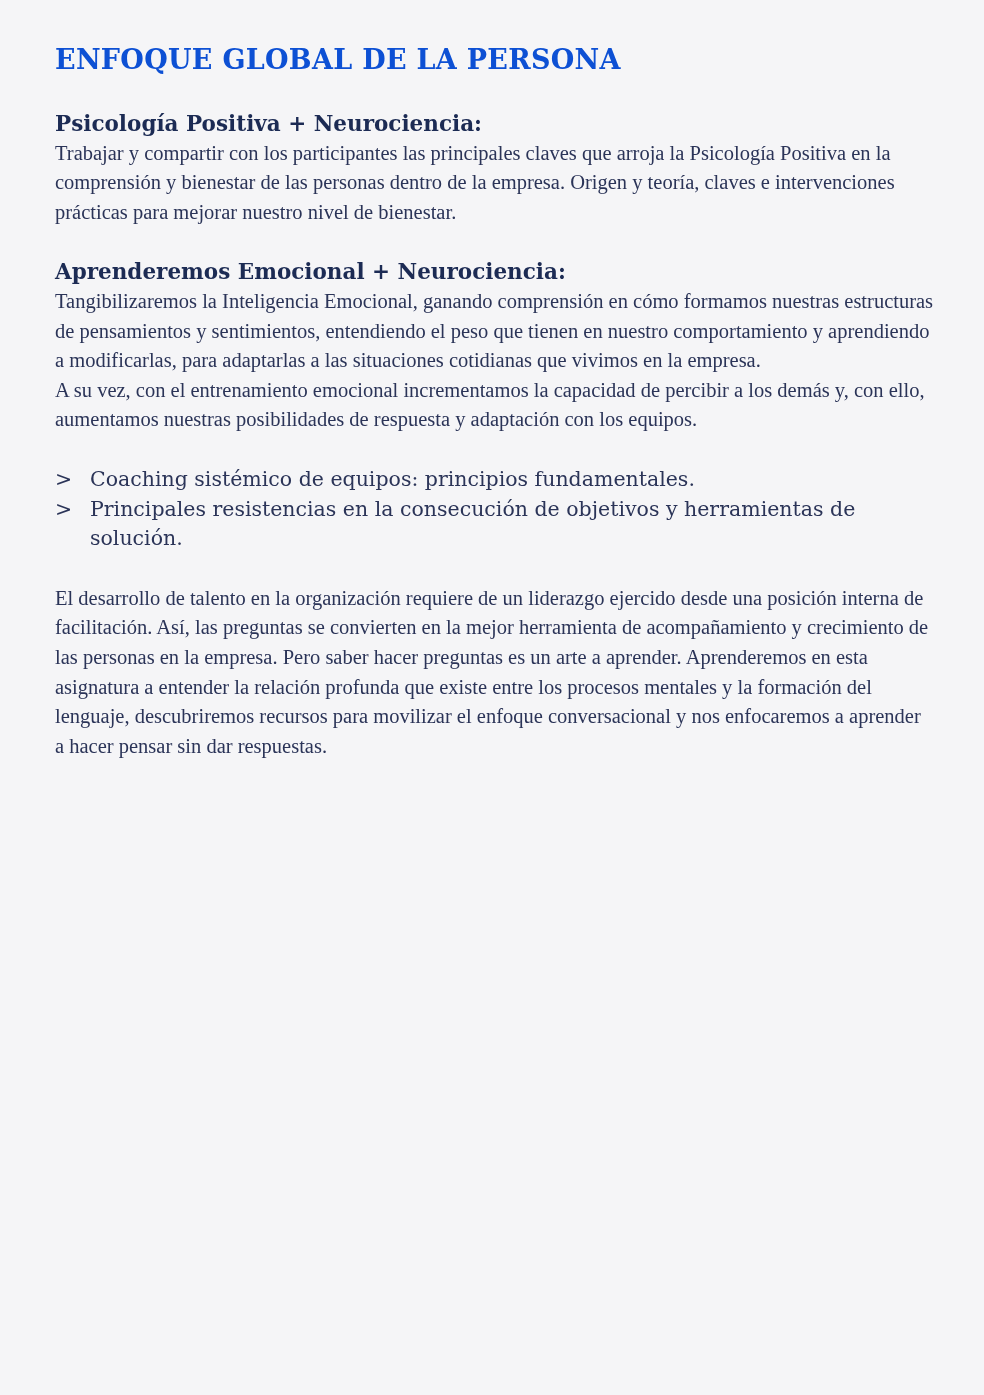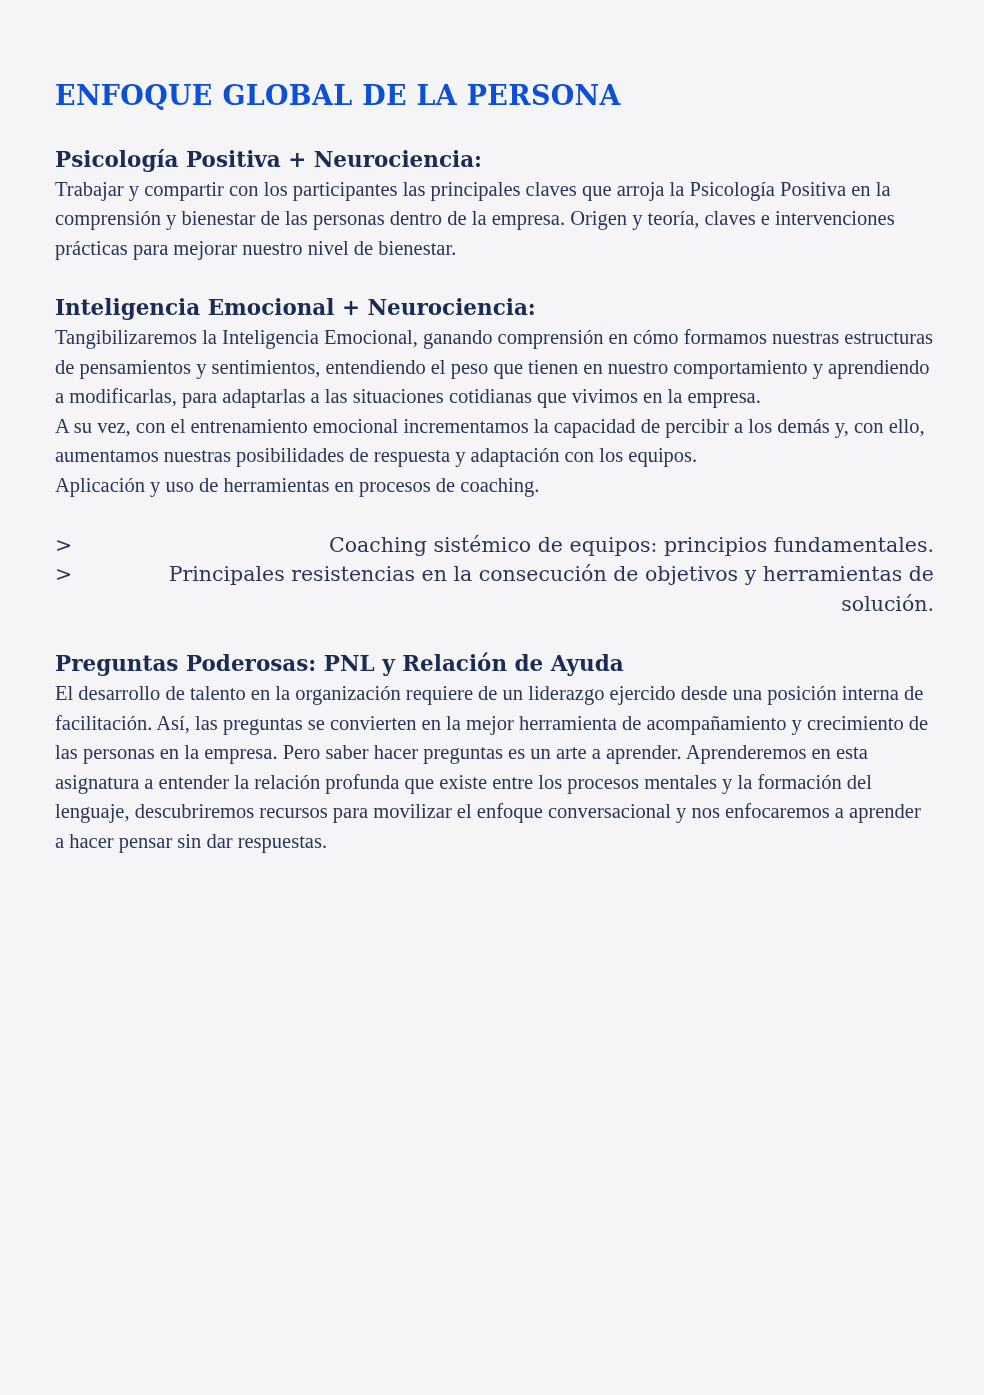--- a/index.html
+++ b/index.html
@@ -7,21 +7,21 @@
     width: 984px;
     height: 1395px;
     background: #f5f5f7;
     font-family: "DejaVu Serif", "Liberation Serif", serif;
     -webkit-font-smoothing: antialiased;
   }
   .page {
     box-sizing: border-box;
     width: 984px;
     height: 1395px;
-    padding: 80px 50px 0 55px;
+    padding: 44px 50px 0 55px;
     overflow: hidden;
   }
   .page-title {
     margin: 0 0 34px 0;
     font-size: 27px;
     font-weight: bold;
     letter-spacing: 0.3px;
     color: #0d50d4;
   }
   .section { margin-top: 30px; }
@@ -50,55 +50,53 @@
   .bullet-item {
     display: flex;
     font-size: 20.5px;
     line-height: 29.6px;
     color: #2b3458;
   }
   .bullet-marker {
     flex: none;
     width: 35px;
   }
-  .bullet-text { flex: 1; text-align: right; }
+  .bullet-text { flex: 1; }
 </style>
 </head>
 <body>
 
 <div class="page">
 
   <h1 class="page-title">ENFOQUE GLOBAL DE LA PERSONA</h1>
 
   <div class="section">
     <h2 class="section-heading">Psicología Positiva + Neurociencia:</h2>
     <p class="paragraph">Trabajar y compartir con los participantes las principales claves que arroja la Psicología Positiva en la comprensión y bienestar de las personas dentro de la empresa. Origen y teoría, claves e intervenciones prácticas para mejorar nuestro nivel de bienestar.</p>
   </div>
 
   <div class="section">
-    <h2 class="section-heading">Inteligencia Emocional + Neurociencia:</h2>
+    <h2 class="section-heading">Aprenderemos Emocional + Neurociencia:</h2>
     <p class="paragraph">Tangibilizaremos la Inteligencia Emocional, ganando comprensión en cómo formamos nuestras estructuras de pensamientos y sentimientos, entendiendo el peso que tienen en nuestro comportamiento y aprendiendo a modificarlas, para adaptarlas a las situaciones cotidianas que vivimos en la empresa.</p>
     <p class="paragraph">A su vez, con el entrenamiento emocional incrementamos la capacidad de percibir a los demás y, con ello, aumentamos nuestras posibilidades de respuesta y adaptación con los equipos.</p>
-    <p class="paragraph">Aplicación y uso de herramientas en procesos de coaching.</p>
   </div>
 
   <div class="section">
     <ul class="bullet-list">
       <li class="bullet-item">
         <span class="bullet-marker">&gt;</span>
         <span class="bullet-text">Coaching sistémico de equipos: principios fundamentales.</span>
       </li>
       <li class="bullet-item">
         <span class="bullet-marker">&gt;</span>
         <span class="bullet-text">Principales resistencias en la consecución de objetivos y herramientas de solución.</span>
       </li>
     </ul>
   </div>
 
   <div class="section">
-    <h2 class="section-heading">Preguntas Poderosas: PNL y Relación de Ayuda</h2>
     <p class="paragraph">El desarrollo de talento en la organización requiere de un liderazgo ejercido desde una posición interna de facilitación. Así, las preguntas se convierten en la mejor herramienta de acompañamiento y crecimiento de las personas en la empresa. Pero saber hacer preguntas es un arte a aprender. Aprenderemos en esta asignatura a entender la relación profunda que existe entre los procesos mentales y la formación del lenguaje, descubriremos recursos para movilizar el enfoque conversacional y nos enfocaremos a aprender a hacer pensar sin dar respuestas.</p>
   </div>
 
   <div class="section">
   </div>
 
 </div>
 
 </body></html>

